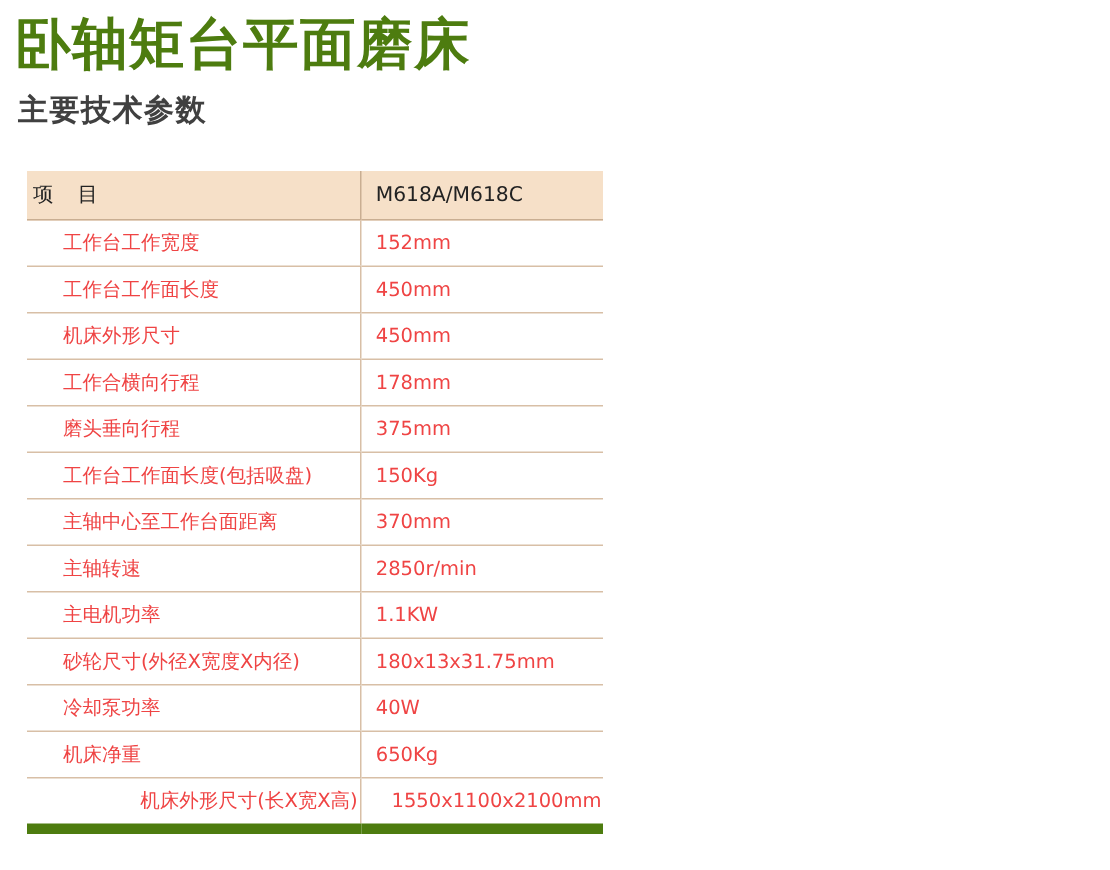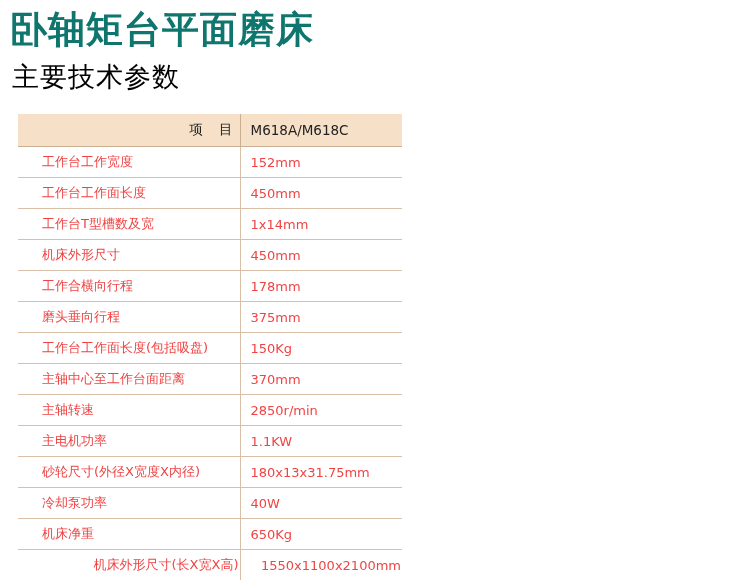--- a/index.html
+++ b/index.html
@@ -19,32 +19,32 @@
     height: 580px;
     box-sizing: border-box;
     padding: 0;
   }
   .title {
     position: absolute;
     left: 10px;
     top: 10px;
     font-size: 37px;
     font-weight: bold;
-    color: #0f766e;
+    color: #4d7c0f;
     letter-spacing: 1px;
     line-height: 1.1;
     white-space: nowrap;
   }
   .subtitle {
     position: absolute;
     left: 12px;
     top: 62px;
-    font-size: 27px;
-    font-weight: normal;
-    color: #000000;
+    font-size: 20px;
+    font-weight: bold;
+    color: #404040;
     letter-spacing: 1px;
     line-height: 1.1;
     white-space: nowrap;
   }
   .spec-table {
     position: absolute;
     left: 18px;
     top: 114px;
     width: 384px;
     border-collapse: collapse;
@@ -55,21 +55,21 @@
   .spec-table col.c2 { width: 162px; }
   .spec-table tr.head td {
     background: #F6E0C8;
     font-size: 13.5px;
     color: #222222;
     font-weight: normal;
     height: 30px;
     border-bottom: 1px solid #C9AE92;
   }
   .spec-table tr.head td.k {
-    text-align: right;
+    text-align: left;
     letter-spacing: 6px;
     padding-left: 4px;
     margin-left: 34px;
   }
   .spec-table tr.head td.v {
     padding-left: 10px;
     text-align: left;
     letter-spacing: 0;
   }
   .spec-table td {
@@ -114,24 +114,20 @@
       </tr>
       <tr>
         <td class="k">工作台工作宽度</td>
         <td class="v">152mm</td>
       </tr>
       <tr>
         <td class="k">工作台工作面长度</td>
         <td class="v">450mm</td>
       </tr>
       <tr>
-        <td class="k">工作台T型槽数及宽</td>
-        <td class="v">1x14mm</td>
-      </tr>
-      <tr>
         <td class="k">机床外形尺寸</td>
         <td class="v">450mm</td>
       </tr>
       <tr>
         <td class="k">工作合横向行程</td>
         <td class="v">178mm</td>
       </tr>
       <tr>
         <td class="k">磨头垂向行程</td>
         <td class="v">375mm</td>

